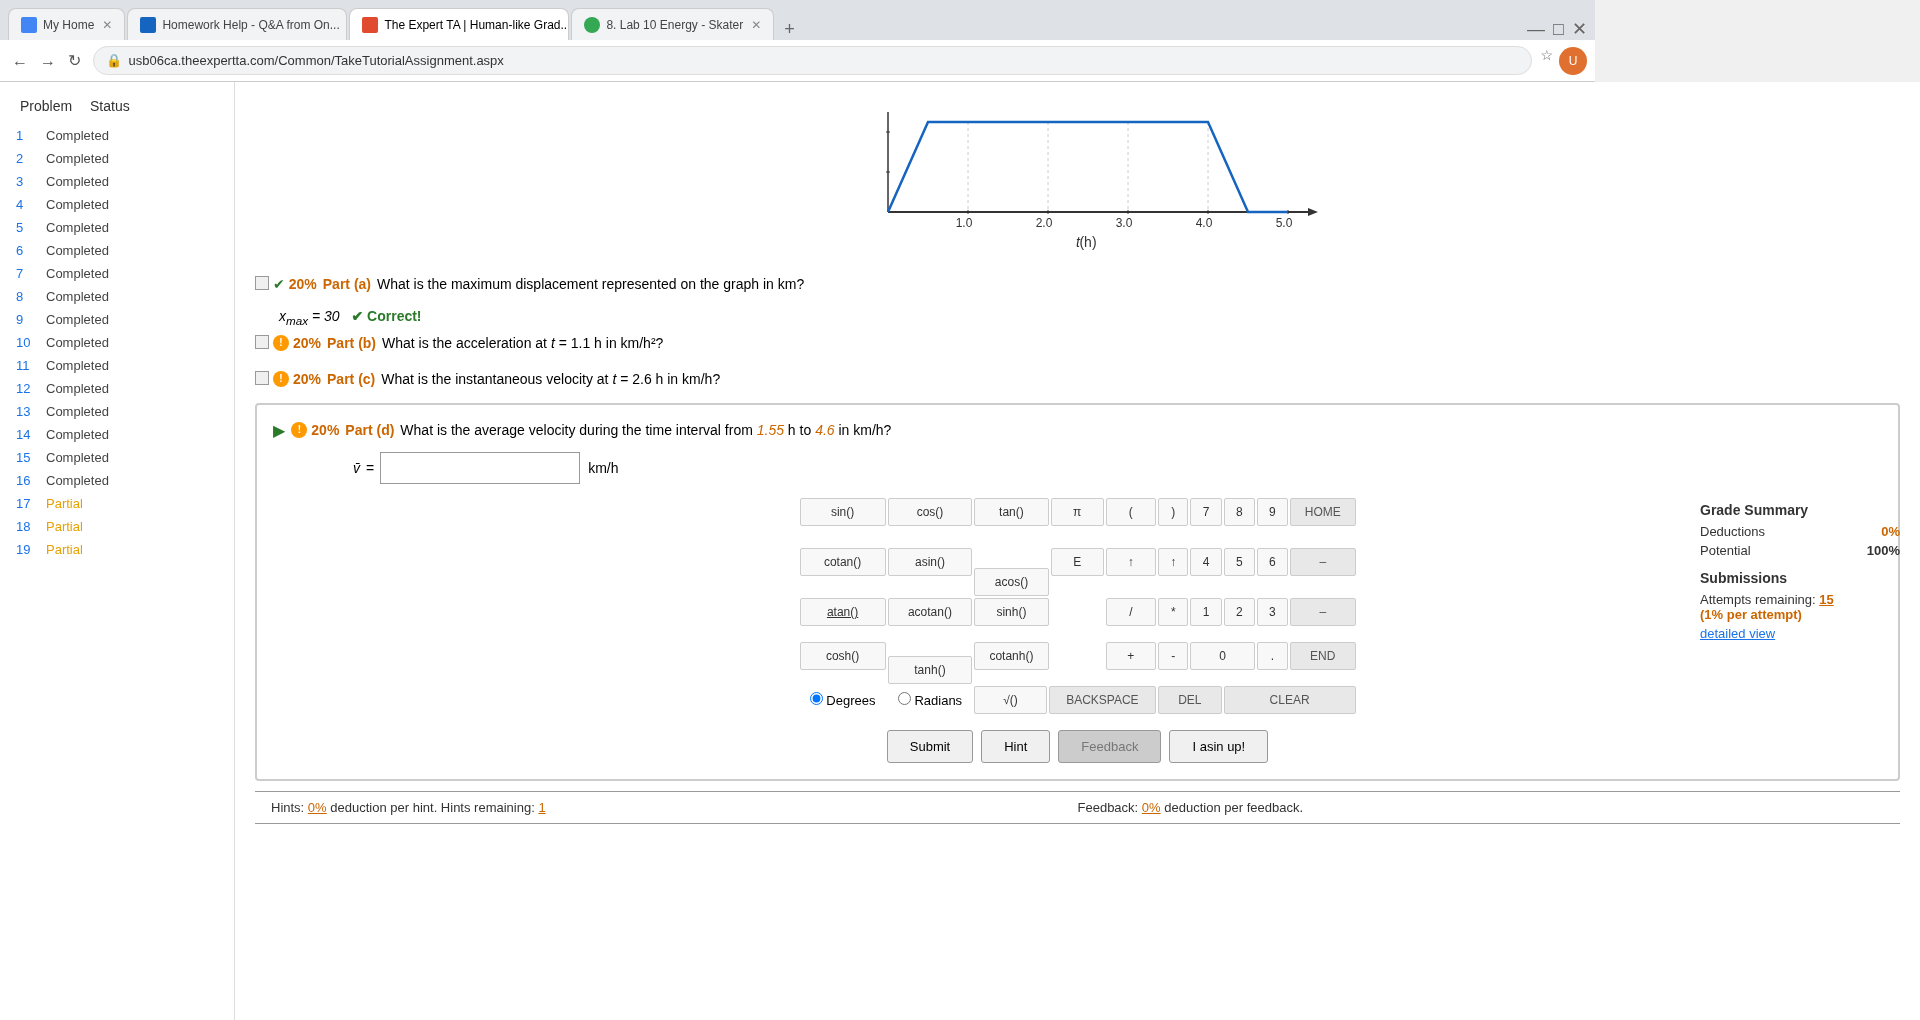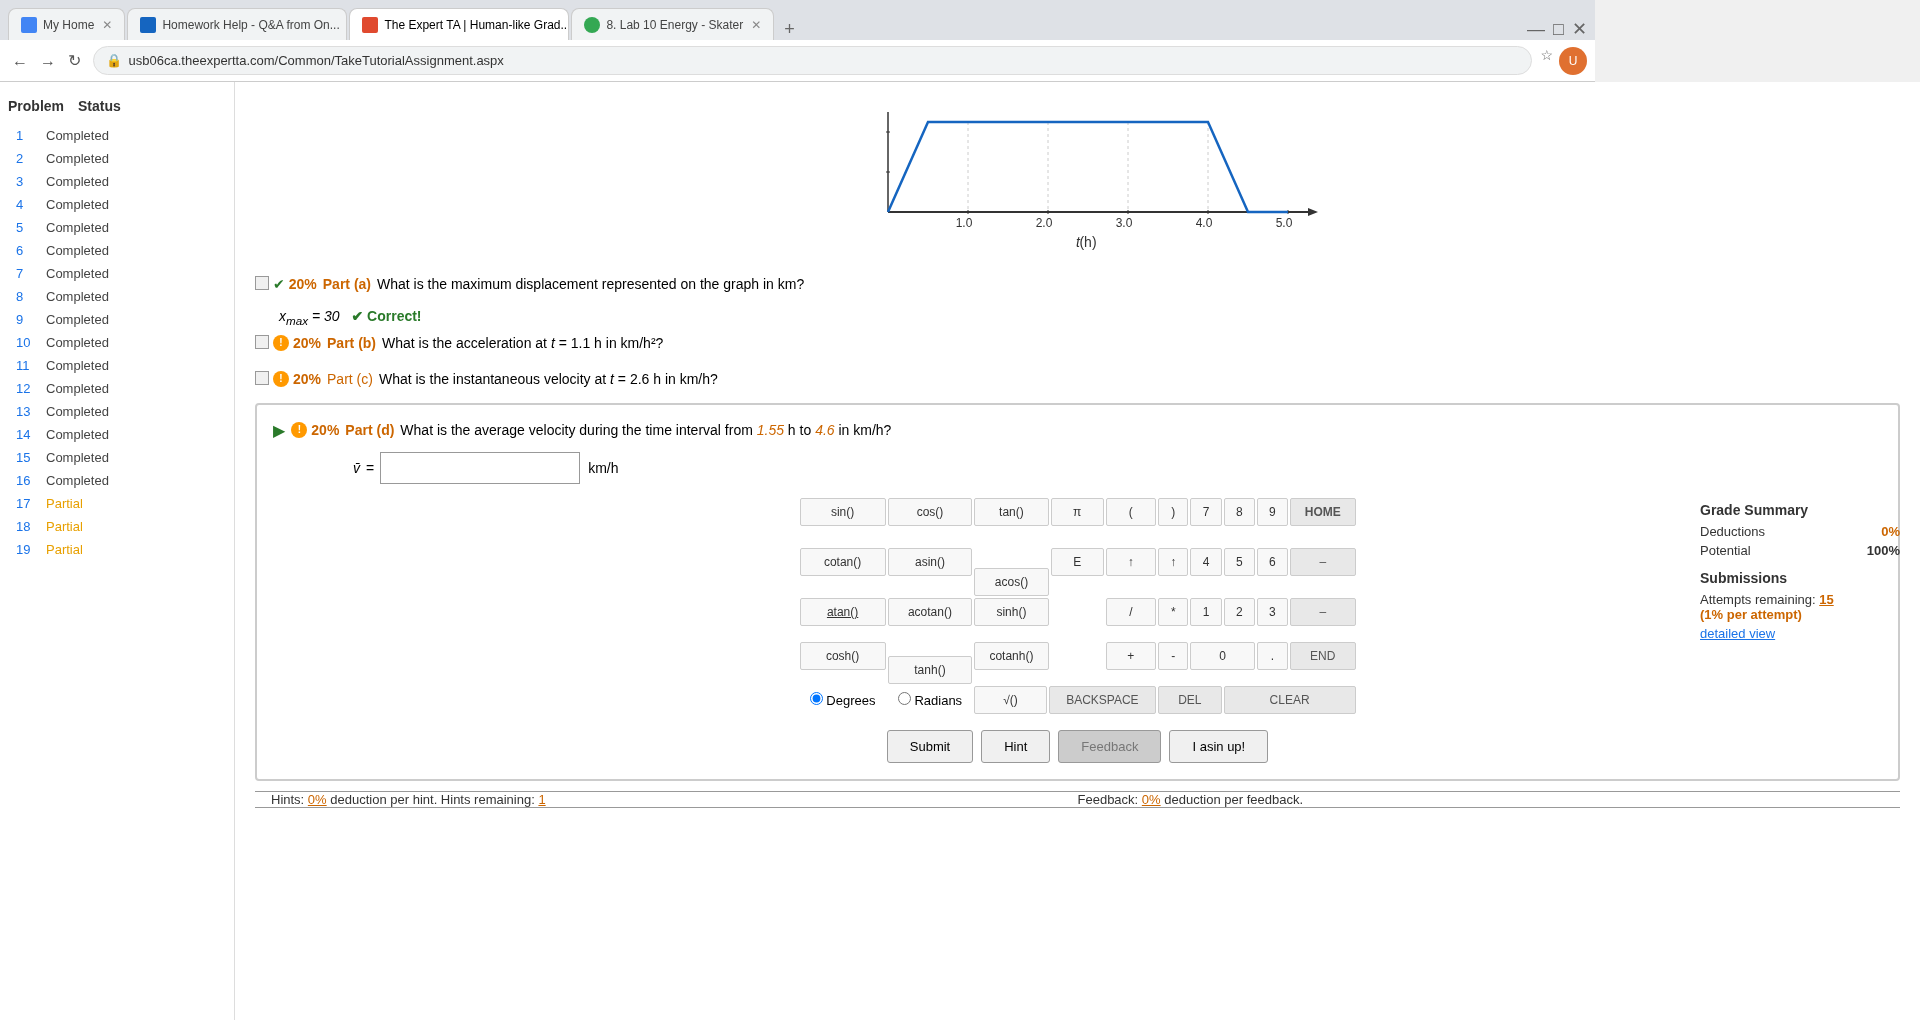--- a/index.html
+++ b/index.html
@@ -21,21 +21,21 @@
     .url-bar { flex: 1; background: #f1f3f4; border: 1px solid #ddd; border-radius: 20px; padding: 6px 12px; font-size: 13px; color: #333; display: flex; align-items: center; }
     .url-bar .lock-icon { margin-right: 6px; color: #555; }
     .url-text { flex: 1; }
     .addr-actions { display: flex; gap: 6px; margin-left: 8px; color: #666; }
 
     
     .main-layout { display: flex; width: 1920px; height: 940px; background: #f8f8f8; overflow: hidden; }
 
     
     .sidebar { width: 235px; background: #fff; border-right: 1px solid #ddd; padding: 10px 0; flex-shrink: 0; overflow-y: auto; }
-    .sidebar-header { display: flex; padding: 6px 16px 10px 8px; font-weight: bold; font-size: 14px; color: #333; }
+    .sidebar-header { display: flex; padding: 6px 16px 10px 20px; font-weight: normal; font-size: 14px; color: #333; }
     .sidebar-header .col-problem { width: 70px; }
     .sidebar-header .col-status { flex: 1; }
     .sidebar-row { display: flex; align-items: center; padding: 4px 16px; font-size: 13px; cursor: pointer; }
     .sidebar-row .row-num { width: 30px; color: #1a73e8; font-weight: 500; }
     .sidebar-row .row-status { flex: 1; color: #444; }
     .sidebar-row .row-status.partial { color: #e8a000; }
 
     
     .content-area { flex: 1; background: #fff; overflow-y: auto; padding: 10px 20px; position: relative; }
 
@@ -61,21 +61,21 @@
     .calculator { margin: 0 auto; width: 560px; }
     .calc-btn { padding: 6px 9px; border: 1px solid #ccc; background: #f8f8f8; font-size: 12px; cursor: pointer; text-align: center; border-radius: 2px; color: #333; }
     .calc-btn.special { background: #e8e8e8; color: #555; }
 
     
     .action-buttons { display: flex; gap: 8px; justify-content: center; margin-top: 14px; }
     .action-btn { padding: 8px 22px; border: 1px solid #999; background: #f0f0f0; font-size: 13px; cursor: pointer; border-radius: 3px; }
     .action-btn.feedback-btn { background: #ccc; color: #777; cursor: default; }
 
     
-    .hints-bar { border-top: 1px solid #999; border-bottom: 1px solid #999; padding: 0 16px; display: flex; font-size: 13px; color: #333; margin-top: 10px; background: #fff; }
+    .hints-bar { border-top: 1px solid #999; border-bottom: 1px solid #999; padding: 8px 16px; display: flex; font-size: 13px; color: #333; margin-top: 10px; background: #fff; }
     .hints-left { flex: 1; }
     .hints-right { flex: 1; }
     .orange-link { color: #cc6600; text-decoration: underline; cursor: pointer; }
 
     
     .grade-panel { position: absolute; right: 20px; top: 420px; width: 200px; font-size: 13px; color: #333; }
     .grade-panel h3 { font-weight: bold; font-size: 14px; margin-bottom: 6px; }
     .grade-row { display: flex; justify-content: space-between; margin-bottom: 4px; }
     .orange { color: #cc6600; font-weight: bold; }
     .submissions-section { margin-top: 12px; }
@@ -285,21 +285,21 @@
       <span class="warn-icon">!</span>
       <span class="part-label">20%</span>
       <span style="color:#cc6600;font-weight:bold;margin-right:6px;">Part (b)</span>
       <span>What is the acceleration at <i>t</i> = 1.1 h in km/h²?</span>
     </div>
 
     <div class="part-row">
       <span class="print-icon"></span>
       <span class="warn-icon">!</span>
       <span class="part-label">20%</span>
-      <span style="color:#cc6600;font-weight:normal;margin-right:6px;">Part (c)</span>
+      <span style="color:#cc6600;font-weight:bold;margin-right:6px;">Part (c)</span>
       <span>What is the instantaneous velocity at <i>t</i> = 2.6 h in km/h?</span>
     </div>
 
     <div class="part-d-container">
       <div class="part-d-header">
         <span class="part-d-arrow">▶</span>
         <span class="warn-icon">!</span>
         <span class="part-label">20%</span>
         <span style="color:#cc6600;font-weight:bold;margin-right:6px;">Part (d)</span>
         <span>
@@ -324,21 +324,21 @@
               <tr>
             <td colspan="3"><button class="calc-btn" style="width:100%;">sin()</button></td>
             <td colspan="3"><button class="calc-btn" style="width:100%;">cos()</button></td>
             <td colspan="3"><button class="calc-btn" style="width:100%;">tan()</button></td>
             <td><button class="calc-btn" style="width:100%;">π</button></td>
             <td><button class="calc-btn" style="width:100%;">(</button></td>
             <td><button class="calc-btn" style="width:100%;">)</button></td>
             <td><button class="calc-btn" style="width:100%;">7</button></td>
             <td><button class="calc-btn" style="width:100%;">8</button></td>
             <td><button class="calc-btn" style="width:100%;">9</button></td>
-            <td colspan="2"><button class="calc-btn special" style="width:100%;font-weight:bold;">HOME</button></td>
+            <td colspan="2"><button class="calc-btn special" style="width:100%;">HOME</button></td>
           </tr>
           <tr>
             <td colspan="3"><button class="calc-btn" style="width:100%;">cotan()</button></td>
             <td colspan="3"><button class="calc-btn" style="width:100%;">asin()</button></td>
             <td colspan="3"><button class="calc-btn" style="width:100%;margin-top:40px;">acos()</button></td>
             <td><button class="calc-btn" style="width:100%;">E</button></td>
             <td><button class="calc-btn" style="width:100%;">↑</button></td>
             <td><button class="calc-btn" style="width:100%;">↑</button></td>
             <td><button class="calc-btn" style="width:100%;">4</button></td>
             <td><button class="calc-btn" style="width:100%;">5</button></td>

